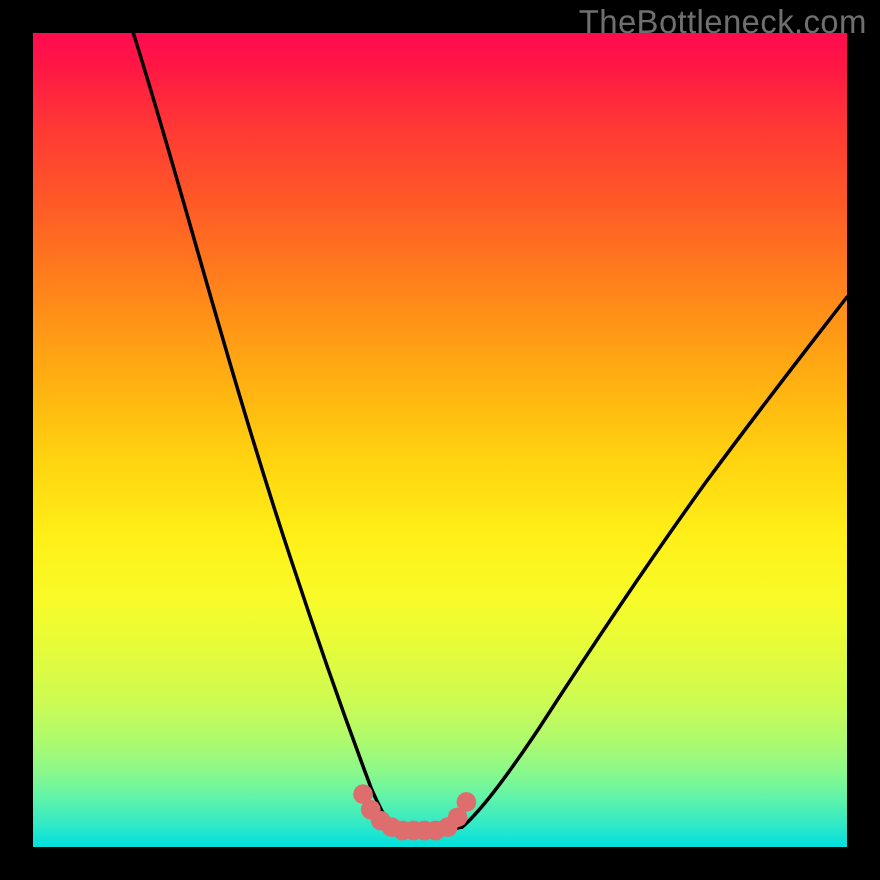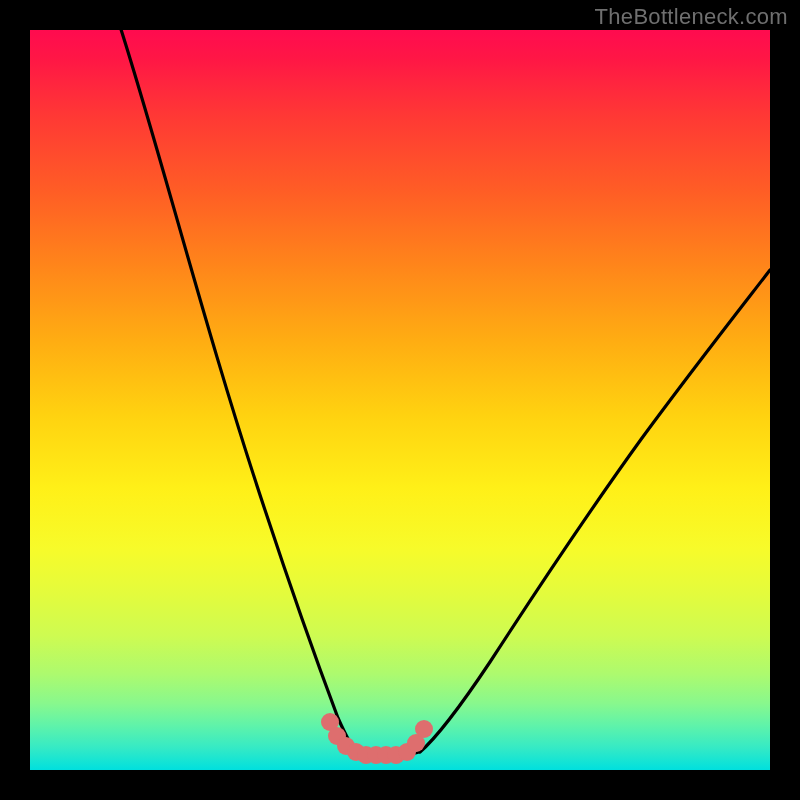--- a/index.html
+++ b/index.html
@@ -43,21 +43,21 @@
       #5ff3aa 94%,
       #35eac5 97%,
       #00e0de 100%
     );
   }
   .watermark {
     position: absolute;
     top: 4px;
     right: 12px;
     color: #6f6f6f;
-    font-size: 22px;
+    font-size: 30px;
     letter-spacing: 0.3px;
     user-select: none;
   }
   svg.curves {
     position: absolute;
     left: 30px;
     top: 30px;
     width: 740px;
     height: 740px;
     overflow: visible;

